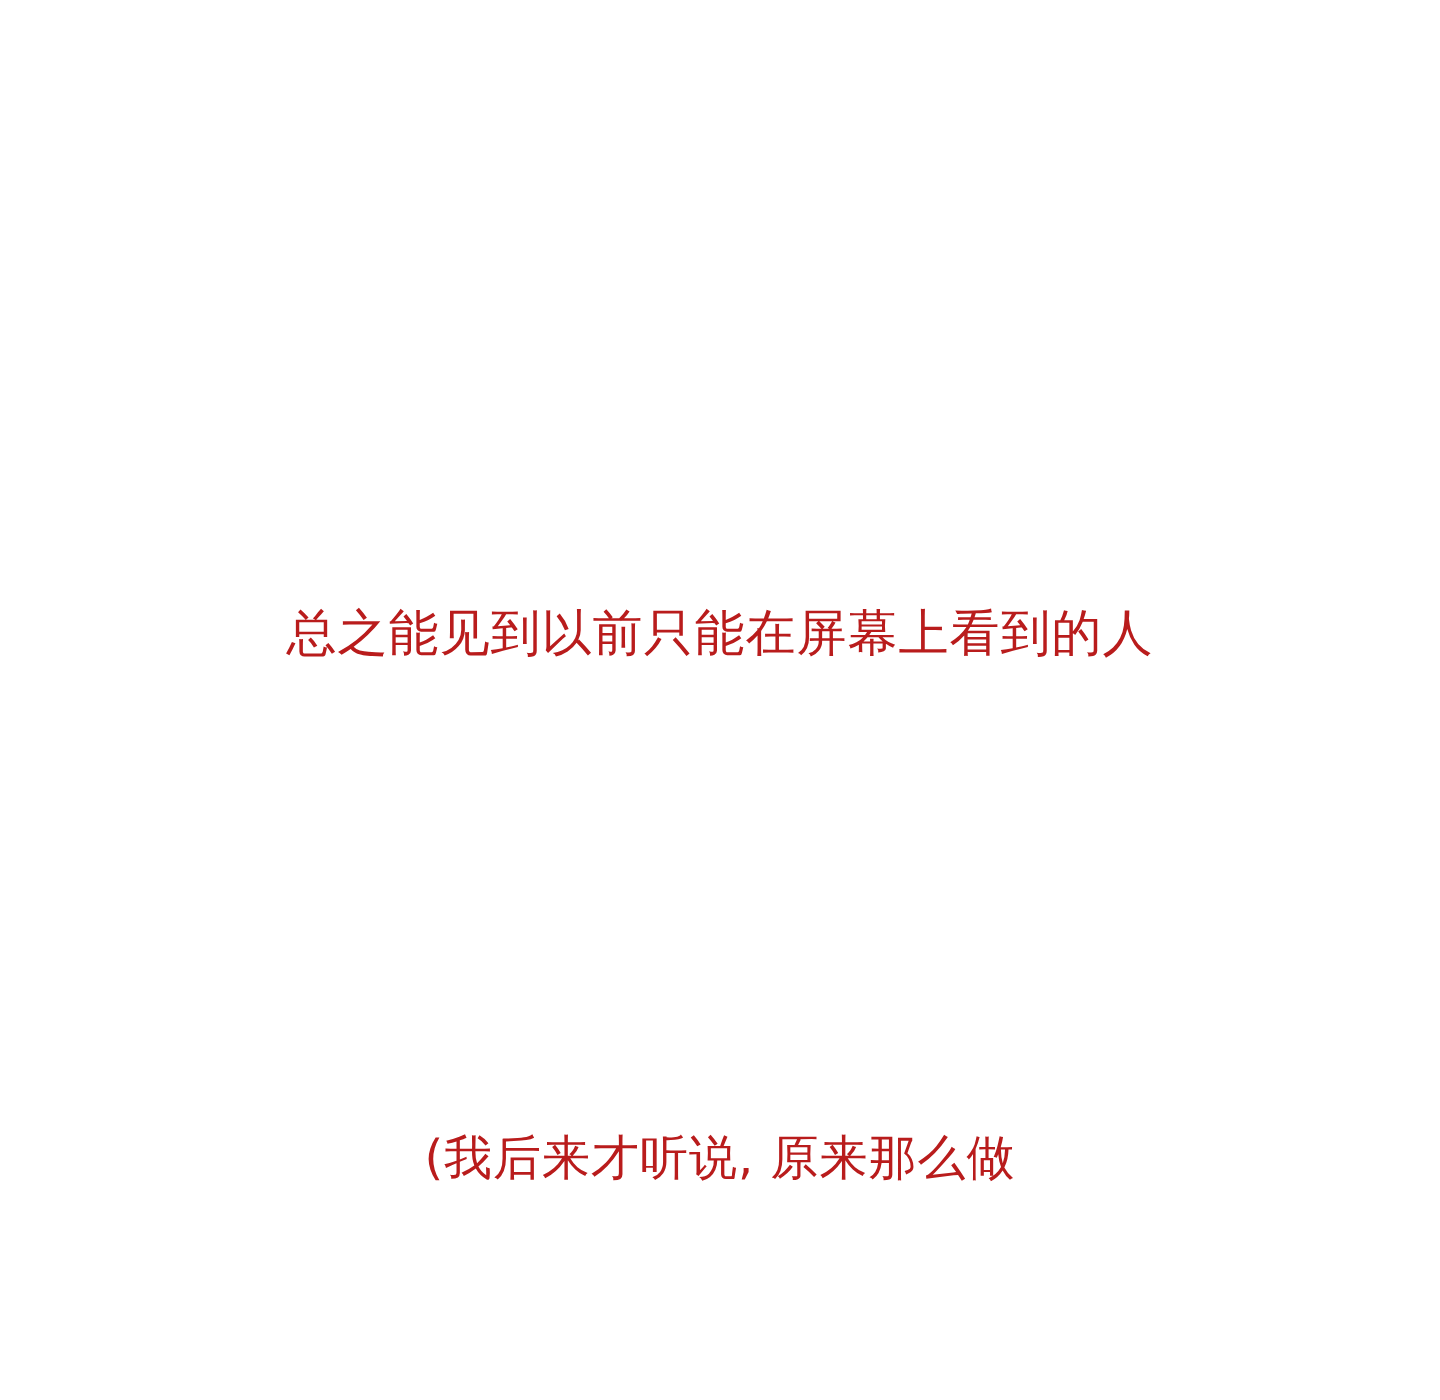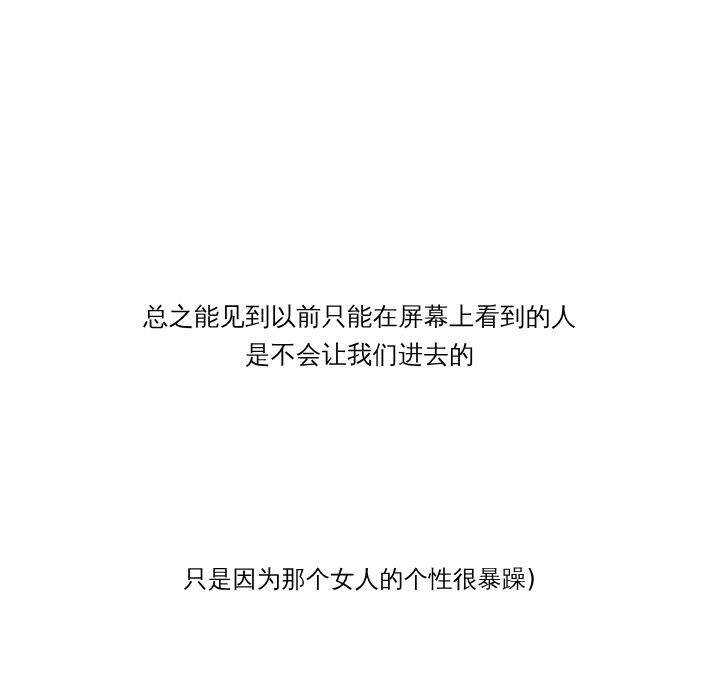--- a/index.html
+++ b/index.html
@@ -31,35 +31,34 @@
   }
   .block-note {
     top: 562px;
   }
   .line {
     display: block;
     font-size: 25px;
     line-height: 38px;
     letter-spacing: 0.5px;
     white-space: pre;
-    color: #000000;
+    color: #b91c1c;
     font-weight: 400;
   }
   .block-note .line {
     font-size: 24px;
     line-height: 35px;
   }
 </style>
 </head>
 <body>
 
 <div class="page">
 
   <div class="text-block block-main">
     <span class="line">总之能见到以前只能在屏幕上看到的人</span>
-    <span class="line">是不会让我们进去的</span>
   </div>
 
   <div class="text-block block-note">
-    <span class="line">只是因为那个女人的个性很暴躁)</span>
+    <span class="line">(我后来才听说, 原来那么做</span>
   </div>
 
 </div>
 
 </body></html>

